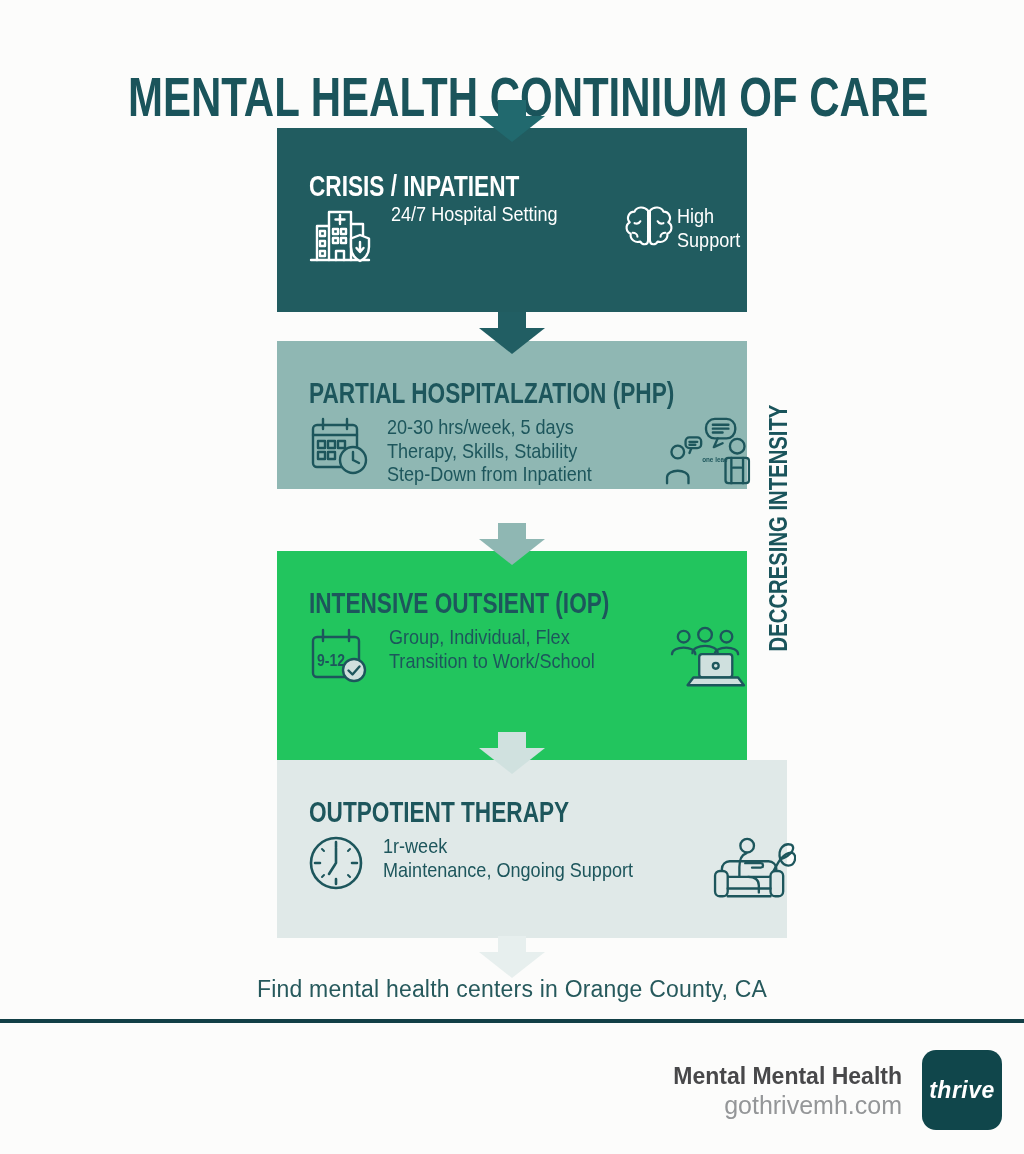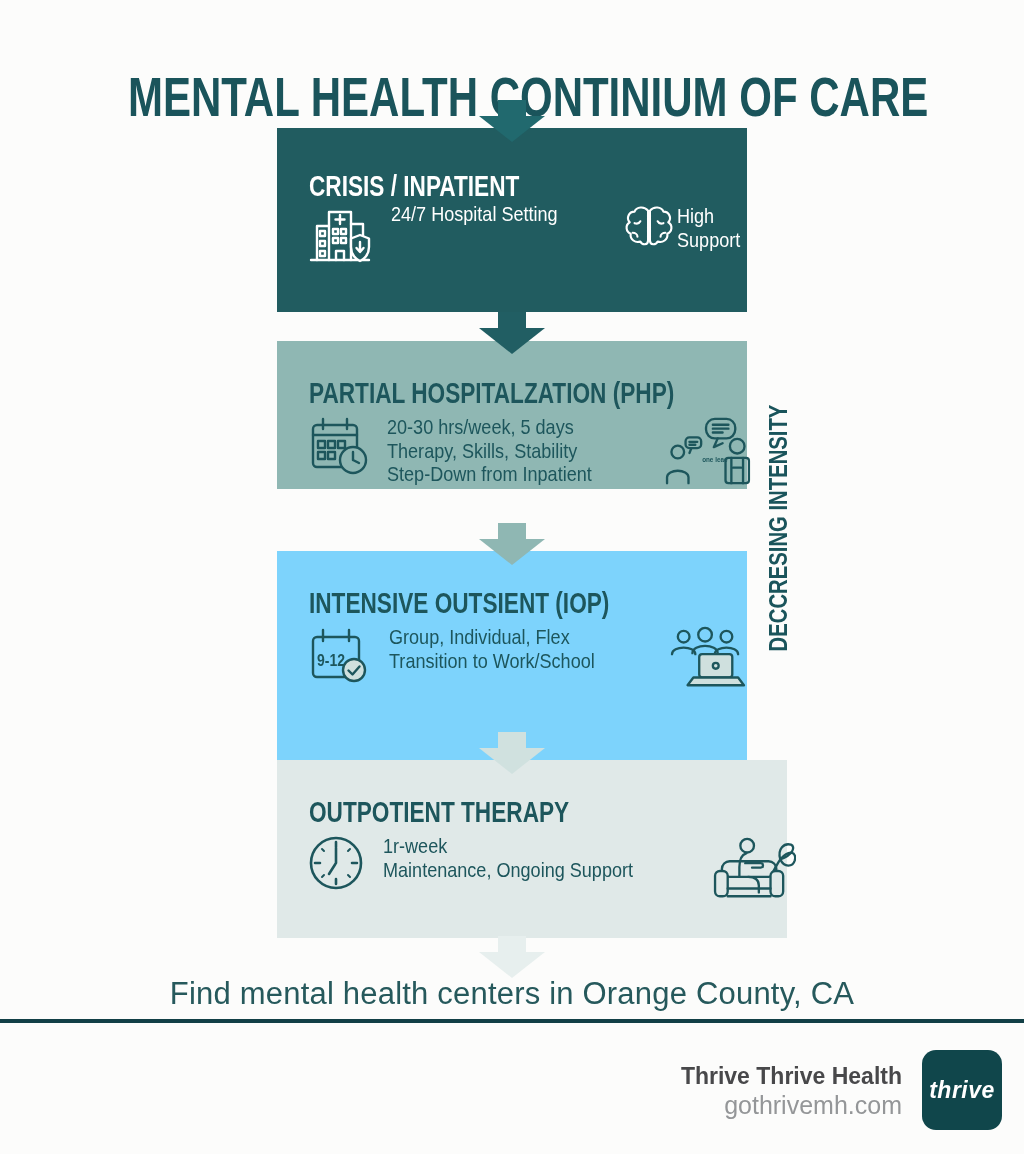--- a/index.html
+++ b/index.html
@@ -10,21 +10,21 @@
   }
   .title{
     position:absolute;top:26px;left:0;width:1024px;text-align:center;
     font-size:56px;font-weight:700;color:#1a545b;white-space:nowrap;
     transform:scaleX(.75);letter-spacing:0;
   }
   
   .card{position:absolute;left:277px;width:470px;}
   .card1{top:128px;height:184px;background:#215c60;--ink:#ffffff;--bg:#215c60;}
   .card2{top:341px;height:148px;background:#8fb7b3;--ink:#1d565c;--bg:#8fb7b3;}
-  .card3{top:551px;height:216px;background:#7dd3fc;--ink:#1d565c;--bg:#cfe0de;}
+  .card3{top:551px;height:216px;background:#22c55e;--ink:#1d565c;--bg:#cfe0de;}
   .card4{top:760px;height:178px;background:#e0e9e8;padding-left:40px;--ink:#1d565c;--bg:#e0e9e8;}
   .card h2{
     margin:0;position:absolute;left:32px;top:36px;
     font-size:29px;font-weight:700;color:var(--ink);
     white-space:nowrap;transform:scaleX(.78);transform-origin:left center;
   }
   .card1 h2{top:42px;}
   .body{
     position:absolute;left:30px;right:26px;top:74px;bottom:20px;
     display:flex;align-items:flex-start;gap:18px;color:var(--ink);
@@ -50,21 +50,21 @@
   .a5{top:936px;--ac:#e7efee;}
   
   .side-label{
     position:absolute;left:778px;top:528px;white-space:nowrap;
     transform:translate(-50%,-50%) rotate(-90deg) scaleX(.78);
     font-size:26px;font-weight:700;color:#1a545b;
   }
   
   .note{
     position:absolute;top:976px;left:0;width:1024px;text-align:center;
-    font-size:31px;color:#26595c;letter-spacing:.2px;
+    font-size:23px;color:#26595c;letter-spacing:.2px;
   }
   .divider{position:absolute;top:1019px;left:0;width:1024px;height:4px;background:#123f46;}
   .footer-text{position:absolute;top:1063px;right:122px;text-align:right;}
   .brand{font-size:23px;font-weight:700;color:#48484a;line-height:1.15;}
   .domain{font-size:25px;color:#949698;line-height:1.3;}
   .logo{
     position:absolute;left:922px;top:1050px;width:80px;height:80px;border-radius:14px;
     background:#10464b;display:flex;align-items:center;justify-content:center;
   }
   .logo span{color:#ffffff;font-size:23px;font-weight:700;font-style:italic;letter-spacing:.5px;}
@@ -252,19 +252,19 @@
 </section>
 
 <div class="side-label">DECCRESING INTENSITY</div>
 
 <div class="note">Find mental health centers in Orange County, CA</div>
 
 <div class="divider"></div>
 
 <footer>
   <div class="footer-text">
-    <div class="brand">Thrive Thrive Health</div>
+    <div class="brand">Mental Mental Health</div>
     <div class="domain">gothrivemh.com</div>
   </div>
   <div class="logo">
     <span>thrive</span>
   </div>
 </footer>
 
 </body></html>

